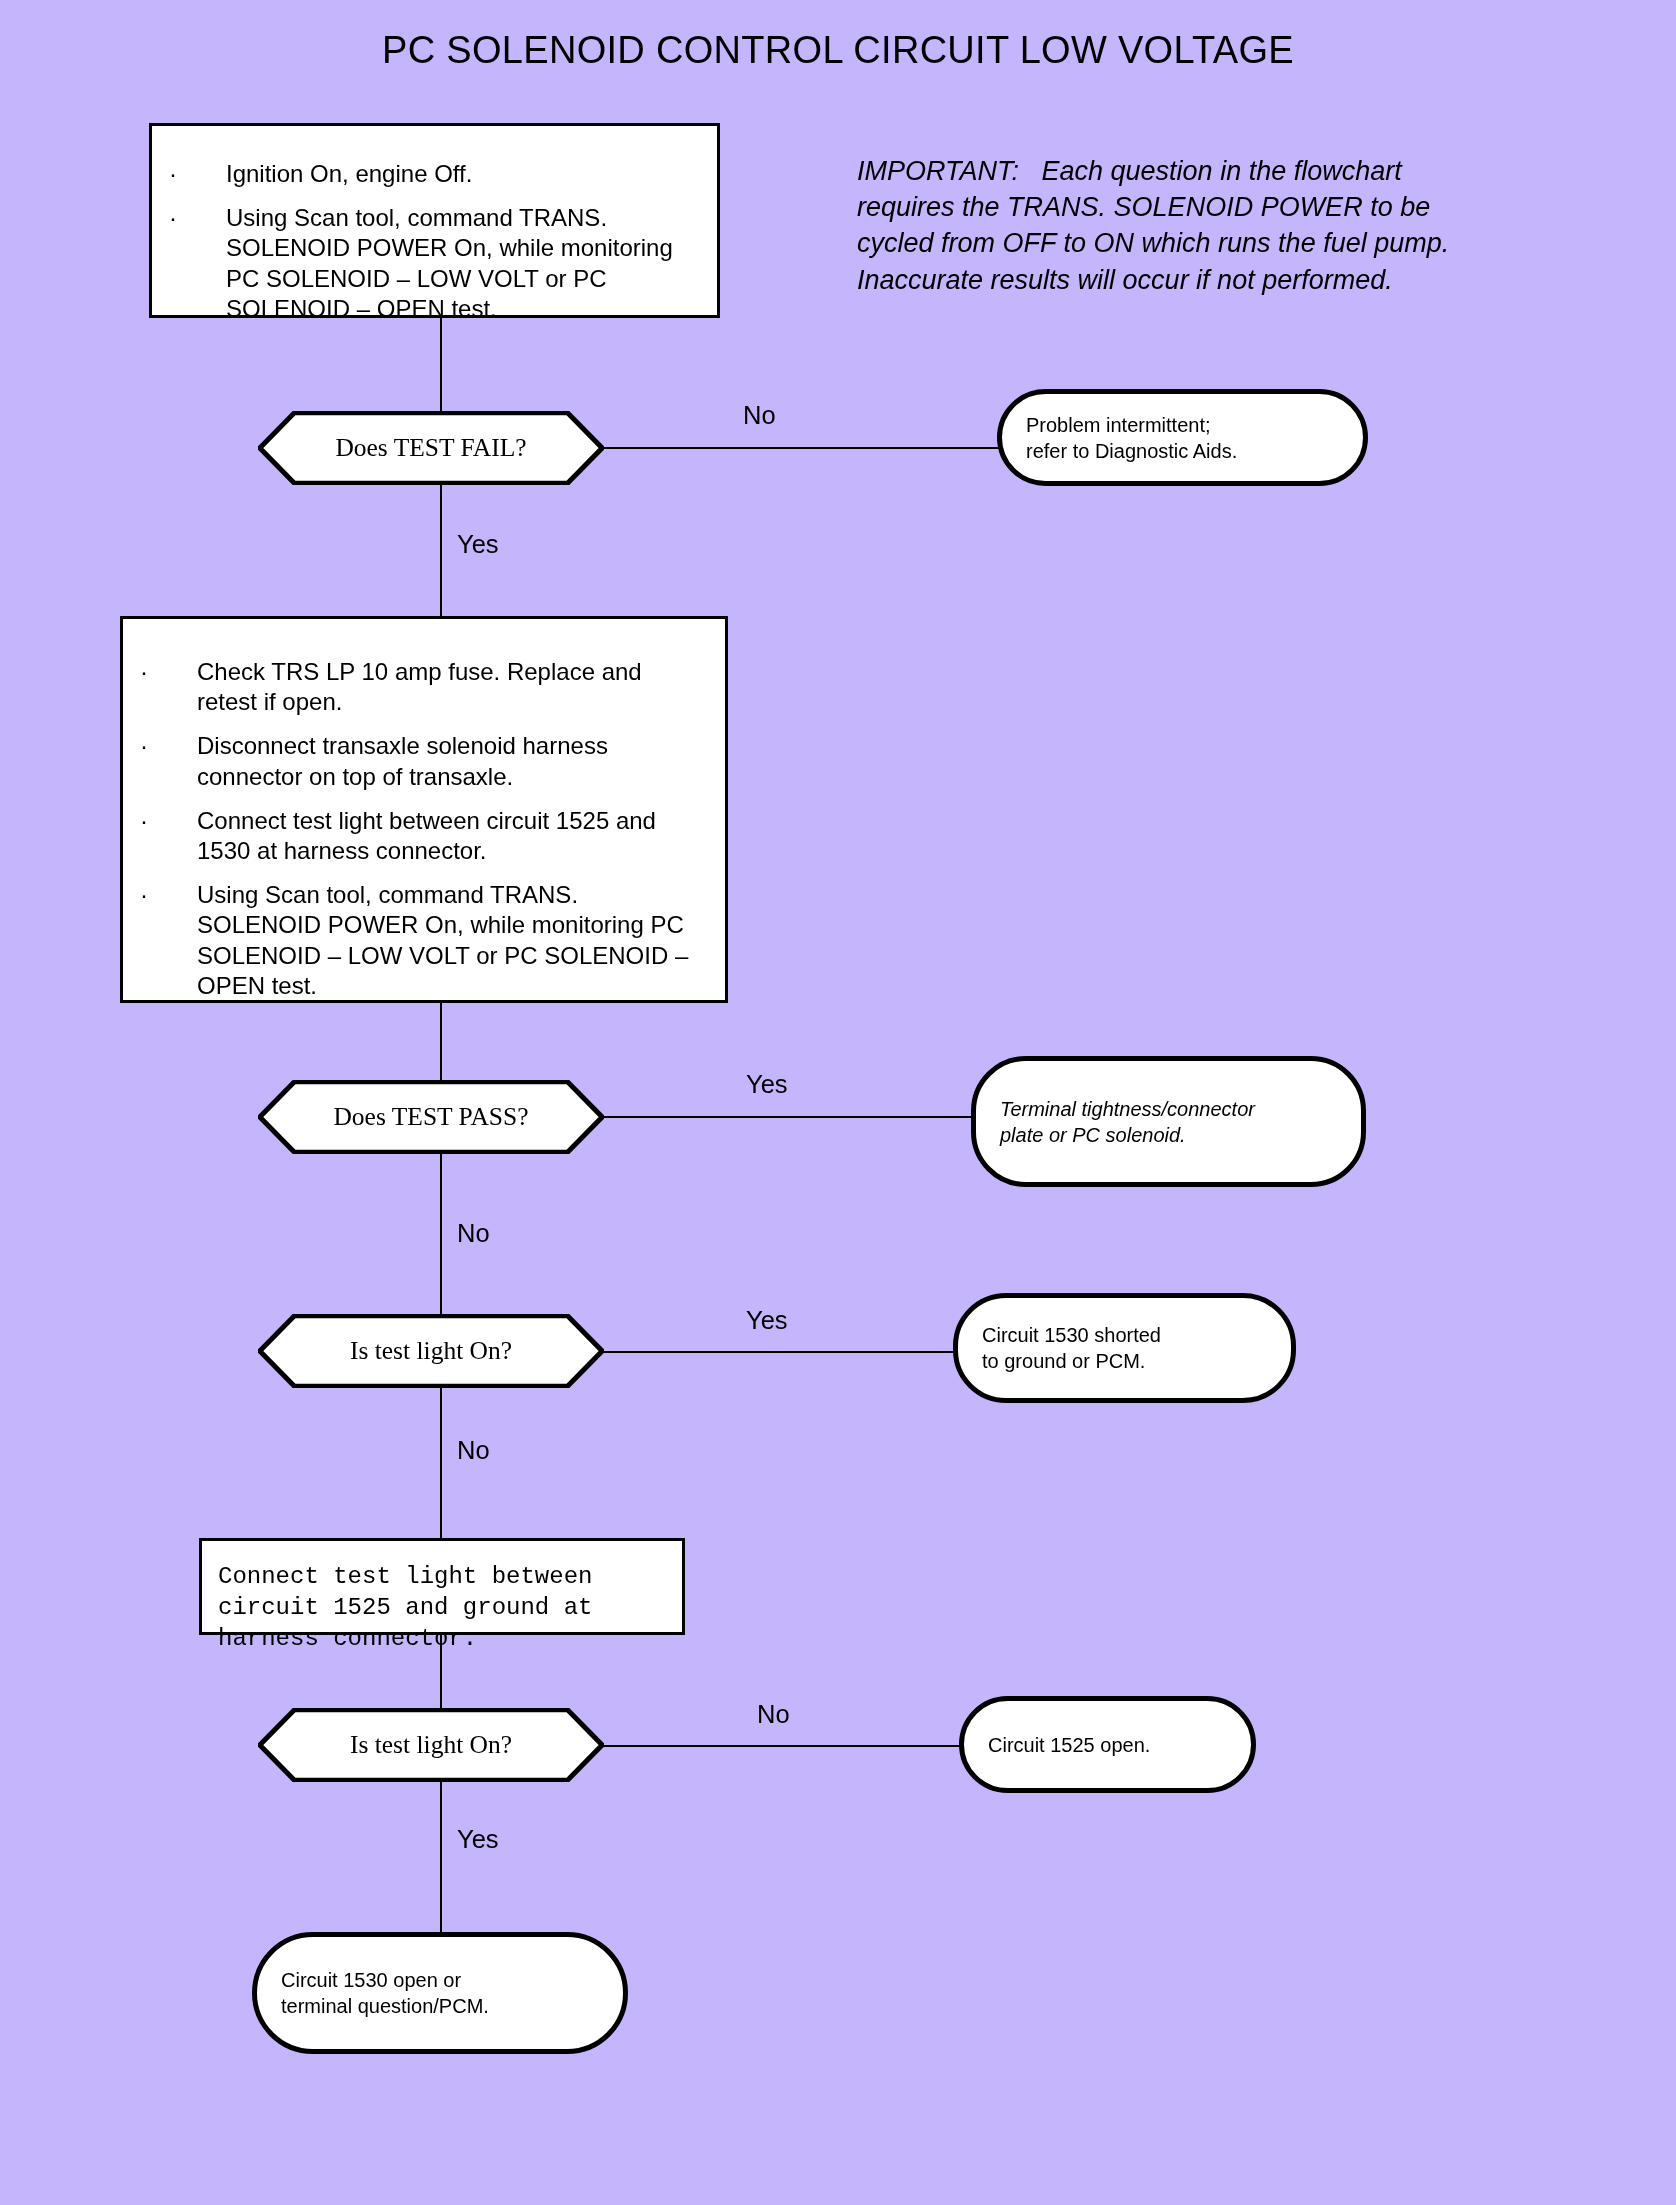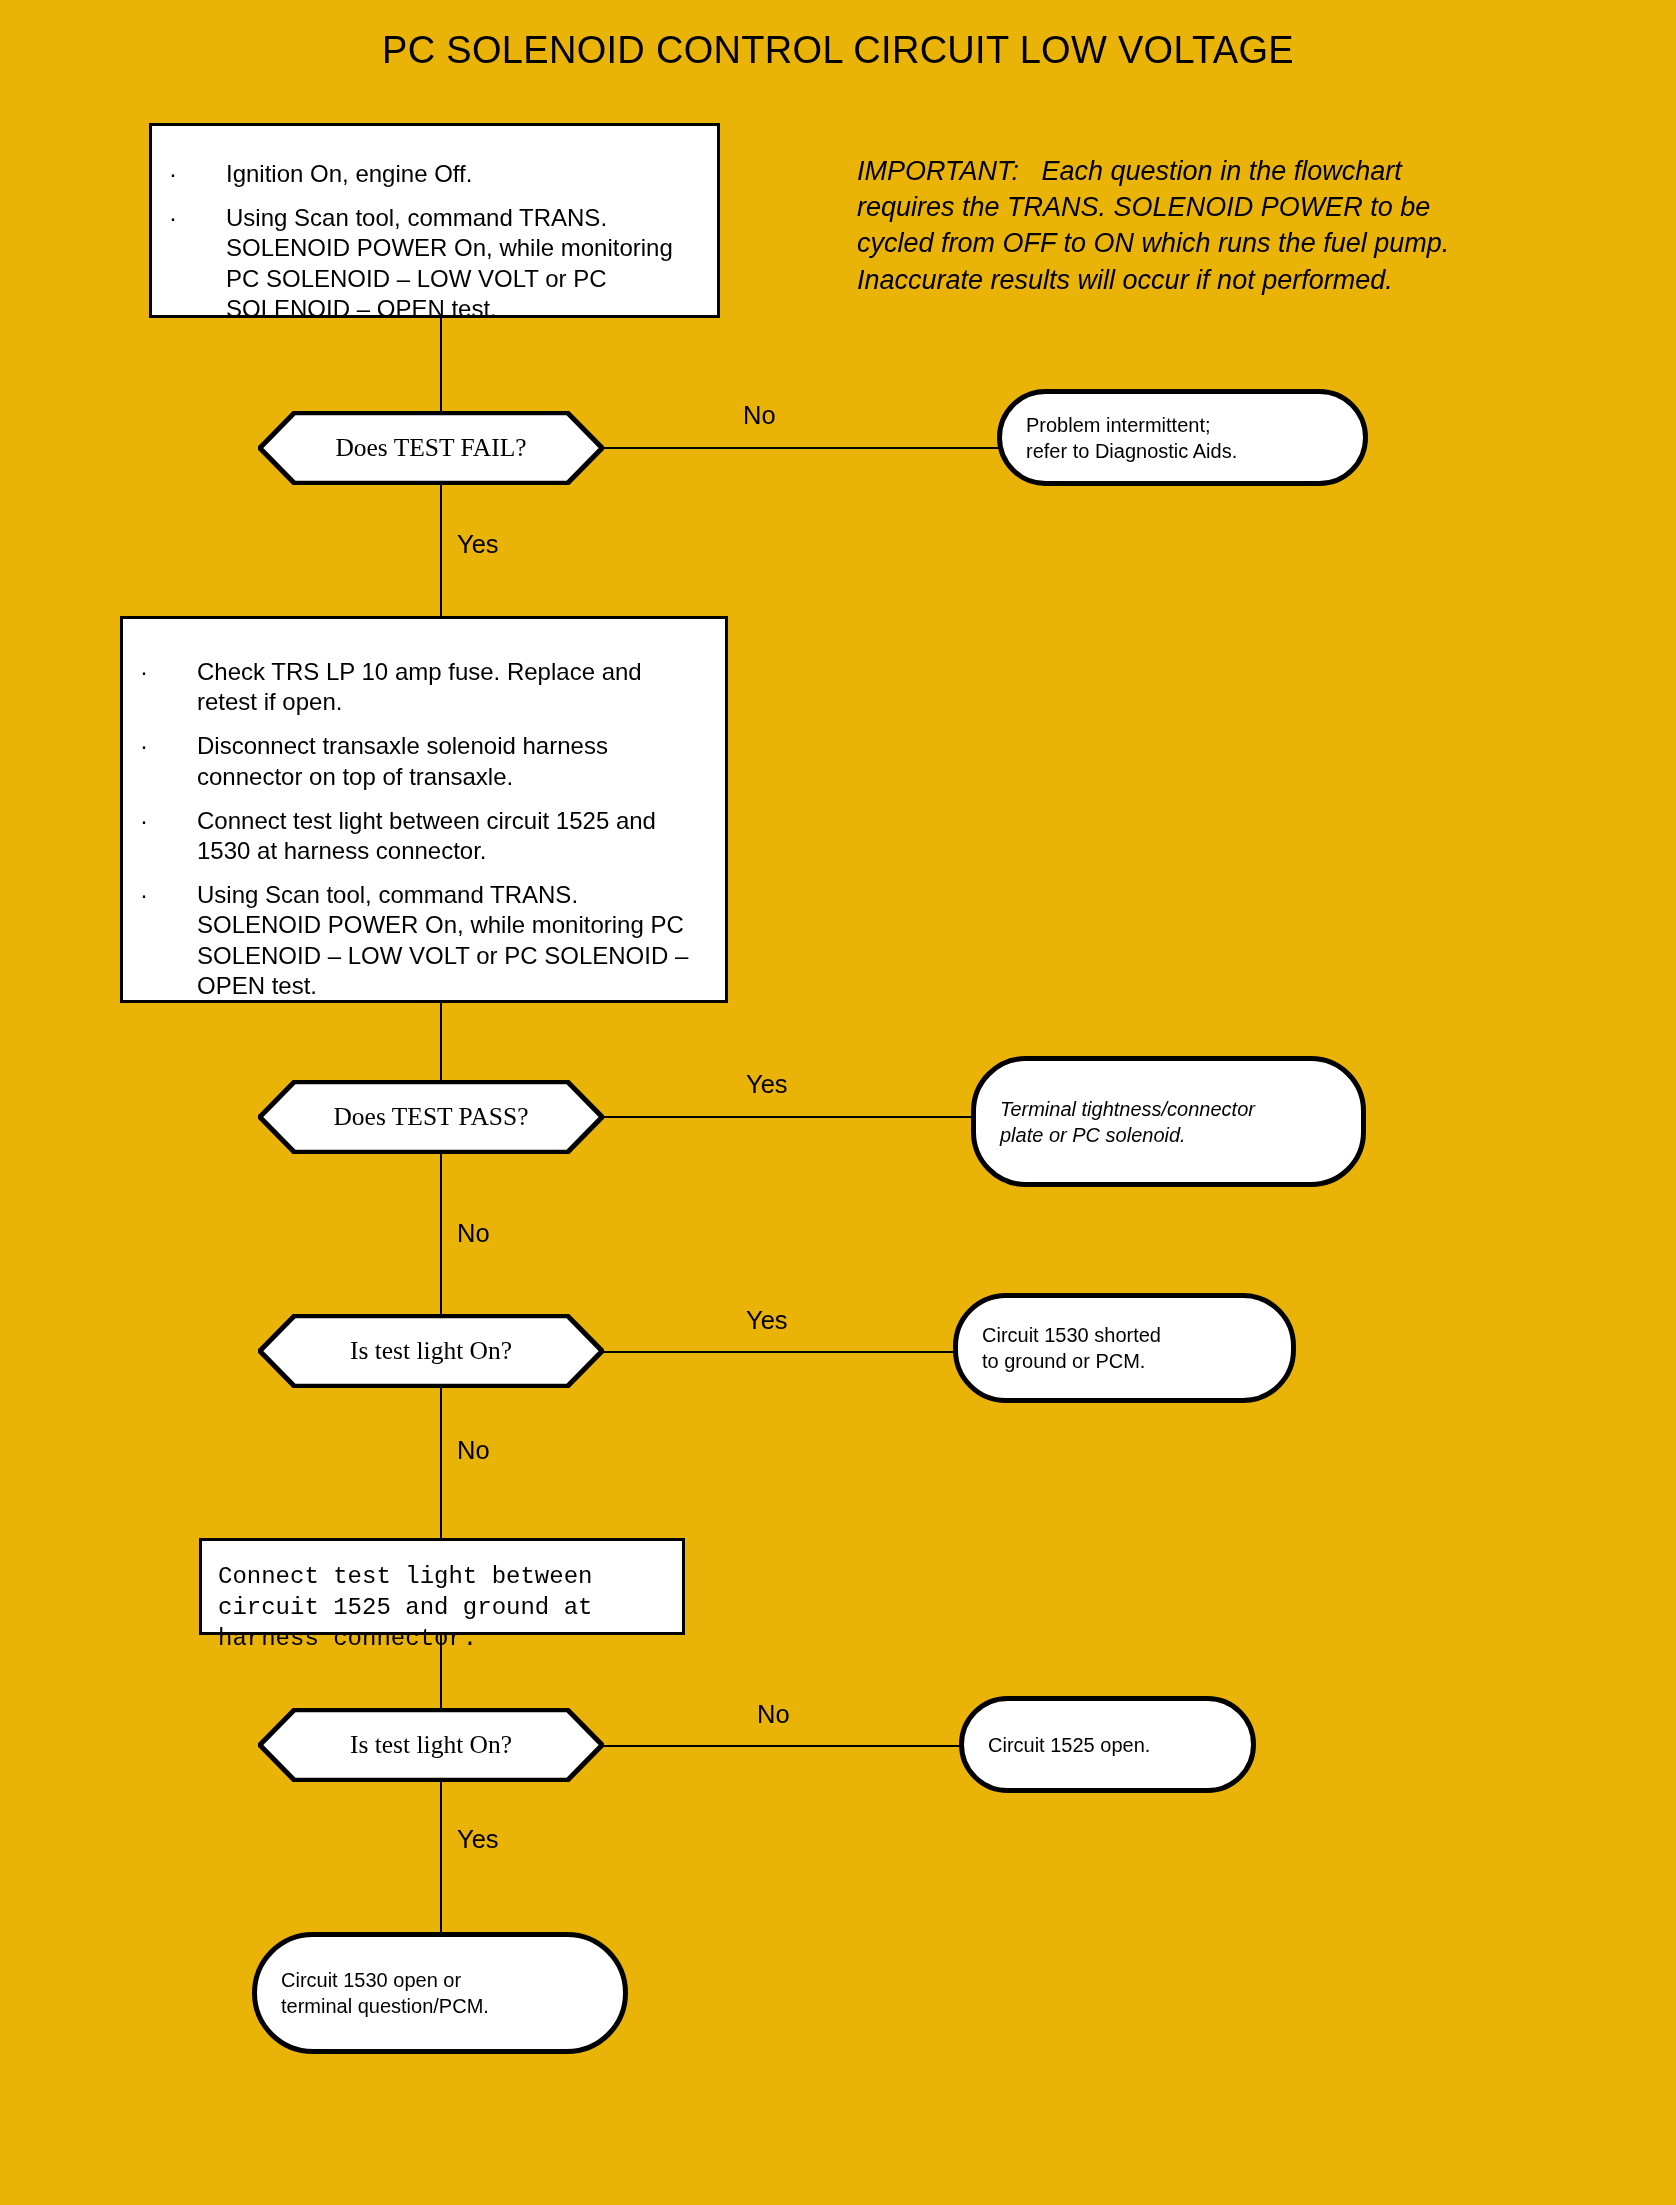--- a/index.html
+++ b/index.html
@@ -8,21 +8,21 @@
     background: #ffffff;
   }
   body {
     font-family: "Liberation Sans", sans-serif;
     color: #000000;
   }
   #page {
     position: relative;
     width: 1676px;
     height: 2205px;
-    background: #eab308;
+    background: #c4b5fd;
     overflow: hidden;
   }
 
   
   #chart-title {
     position: absolute;
     left: 0;
     top: 29px;
     width: 1676px;
     text-align: center;

